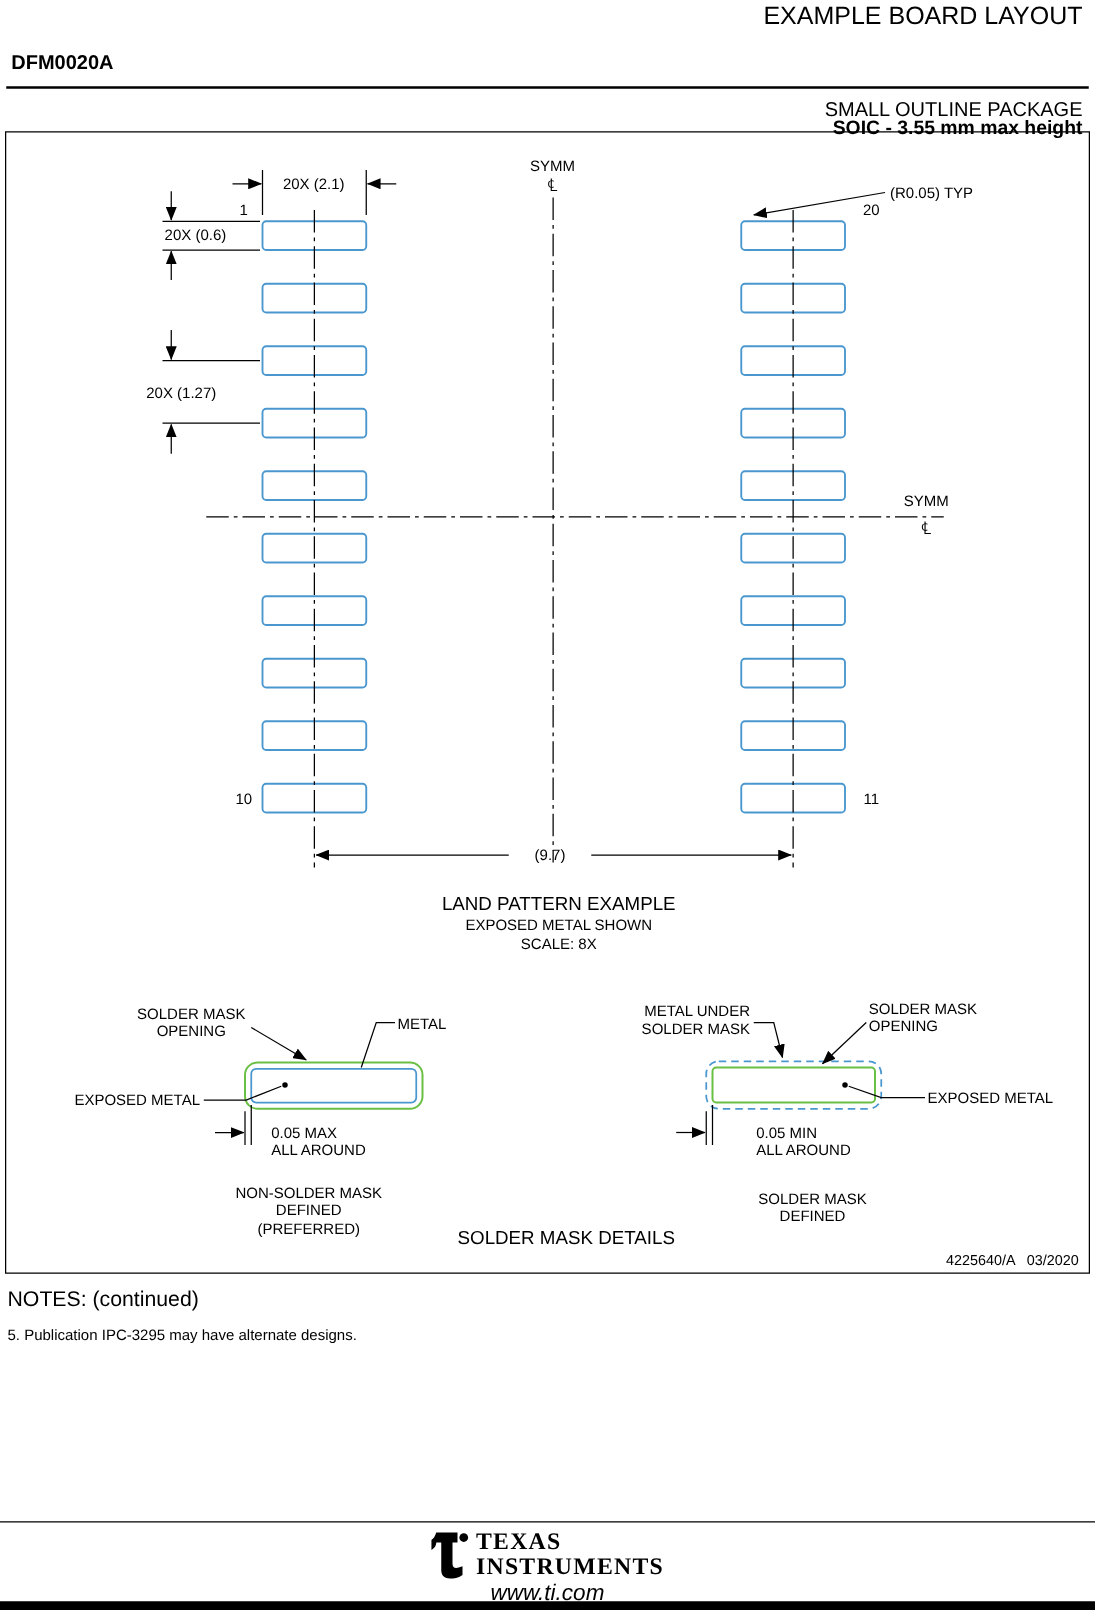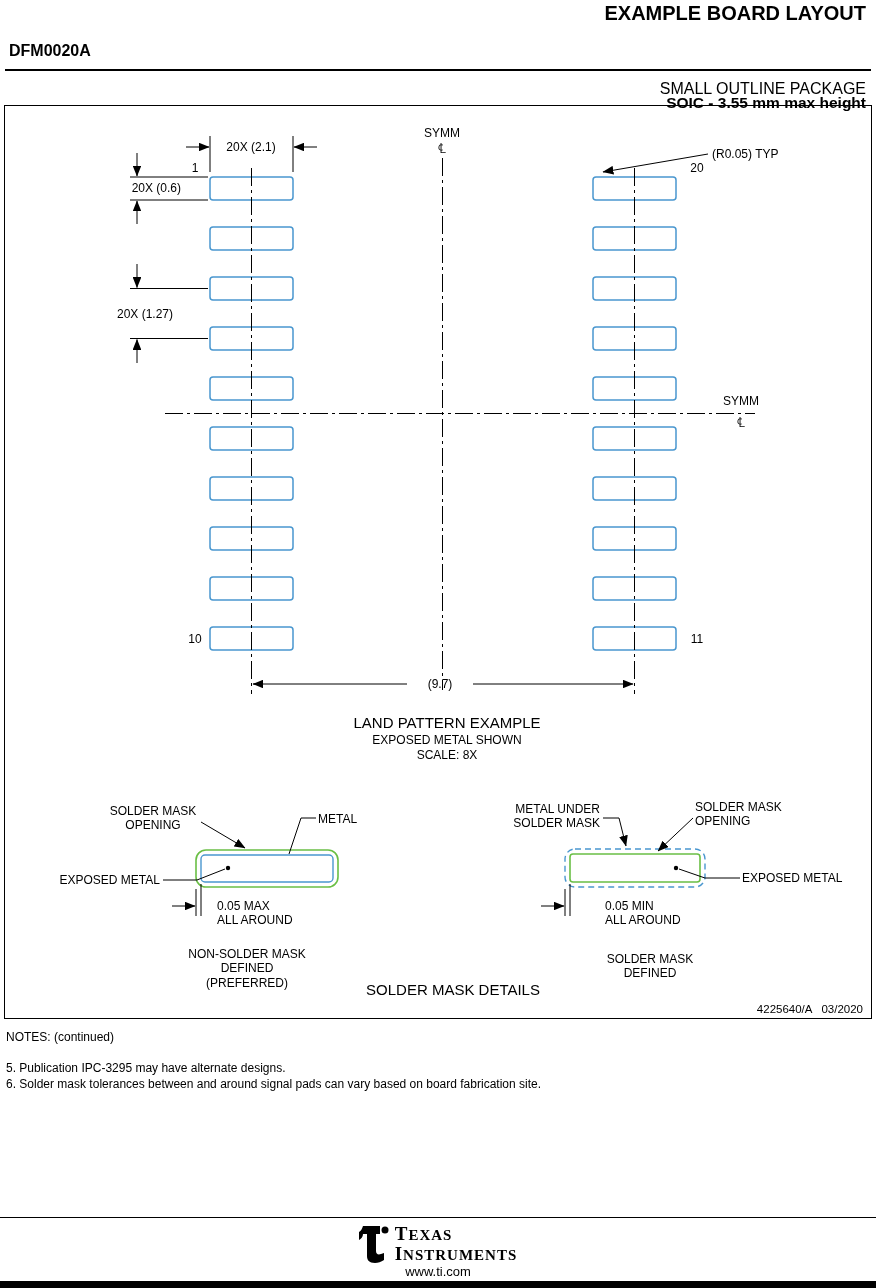--- a/index.html
+++ b/index.html
@@ -1,20 +1,20 @@
 <!DOCTYPE html>
 <html style="--blue: #4a97cf; --green: #6abf45;"><head>
 <meta charset="utf-8">
 <style>
   :root { --blue:#4a97cf; --green:#6abf45; }
   * { margin:0; padding:0; box-sizing:border-box; }
   body { background:#fff; font-family:"Liberation Sans", sans-serif; color:#000; }
   #page { position:relative; width:876px; height:1288px; background:#fff; overflow:hidden; }
 
-  .hdr-title   { position:absolute; top:2px;  right:10px; font-size:20px; font-weight:bold; }
+  .hdr-title   { position:absolute; top:2px;  right:10px; font-size:20px; font-weight:normal; }
   .hdr-part    { position:absolute; top:42px; left:9px;   font-size:16px; font-weight:bold; }
   .hdr-sub     { position:absolute; top:46px; right:10px; font-size:15.5px; font-weight:bold;margin-top:48px; }
   .hdr-rule    { position:absolute; top:69px; left:5px; right:5px; height:2px; background:#000; }
   .hdr-pkg     { position:absolute; top:80px; right:10px; font-size:16px; }
 
   .frame { position:absolute; top:105px; left:4px; width:868px; height:914px; border:1px solid #000; }
   .docnum { position:absolute; right:8px; bottom:3px; font-size:11.5px; white-space:pre; }
 
   svg text { font-family:"Liberation Sans", sans-serif; fill:#000; }
   .dim  { font-size:12px; }
@@ -22,30 +22,30 @@
   .pin  { font-size:12px; }
   .big  { font-size:15px; }
   .clsym{ font-size:14px; }
   .thin line, line.thin { stroke:#000; stroke-width:1; fill:none; }
   .cl   { stroke:#000; stroke-width:1; fill:none; stroke-dasharray:18 4 3 4; }
   .pad  { fill:#fff; stroke:var(--blue); stroke-width:1.5; }
   .maskrect { fill:#fff; stroke:var(--green); stroke-width:1.6; }
   .metalrect{ fill:#fff; stroke:var(--blue); stroke-width:1.4; }
   .dashrect { fill:#fff; stroke:var(--blue); stroke-width:1.4; stroke-dasharray:6 4; }
 
-  .notes-heading { position:absolute; top:1030px; left:6px; font-size:12px;text-align:center; }
+  .notes-heading { position:absolute; top:1030px; left:6px; font-size:17px;text-align:center; }
   .note-5 { position:absolute; top:1061px; left:6px; font-size:12px; }
   .note-6 { position:absolute; top:1077px; left:6px; font-size:12px; }
 
   .footer-rule { position:absolute; top:1217px; left:0; width:100%; height:1px; background:#000; }
   .footer { position:absolute; top:1224px; left:0; right:0; display:flex; flex-direction:column; align-items:center; }
   .brand { display:flex; align-items:center; gap:6px; }
-  .brand-line { font-family:"Liberation Serif", serif; font-weight:bold; font-size:15px; letter-spacing:1px; line-height:1.05; }
+  .brand-line { font-family:"Liberation Serif", serif; font-weight:bold; font-size:19px; letter-spacing:1px; line-height:1.05; }
   .brand-line::first-letter { font-size:19px; }
-  .url { font-size:13px; margin-top:0; }
+  .url { font-size:18px; margin-top:0;font-style:italic; }
   .bottom-bar { position:absolute; bottom:0; left:0; width:100%; height:7px; background:#000; }
 </style>
 </head>
 <body>
 
 <div id="page">
 
   <div class="hdr-title">EXAMPLE BOARD LAYOUT</div>
   <div class="hdr-part">DFM0020A</div>
   <div class="hdr-sub">SOIC - 3.55 mm max height</div>
@@ -182,21 +182,20 @@
         <text class="lbl" x="645" y="871" text-anchor="middle">DEFINED</text>
       </g>
 
       <text class="big" x="448" y="889" text-anchor="middle">SOLDER MASK DETAILS</text>
     </svg>
     <div class="docnum">4225640/A   03/2020</div>
   </div>
 
   <div class="notes-heading">NOTES: (continued)</div>
   <div class="note-5">5. Publication IPC-3295 may have alternate designs.</div>
-  <div class="note-6">6. Solder mask tolerances between and around signal pads can vary based on board fabrication site.</div>
 
   <div class="footer-rule"></div>
   <div class="footer">
     <div class="brand">
       <svg width="30" height="38" viewBox="0 0 30 38">
         <path fill="#000" d="M4 1 h17 v8 h-4 v17 c0 3 2 4 5 3 l3 -1 v7 c-3 2 -6 3 -9 3 -6 0 -8 -3 -8 -7 V9 H4 c0 3 -2 5 -4 6 v-8 c2 -1 3 -3 4 -6 z"></path>
         <circle cx="26" cy="5" r="3.5" fill="#000"></circle>
       </svg>
       <div class="brand-text">
         <div class="brand-line">TEXAS</div>

